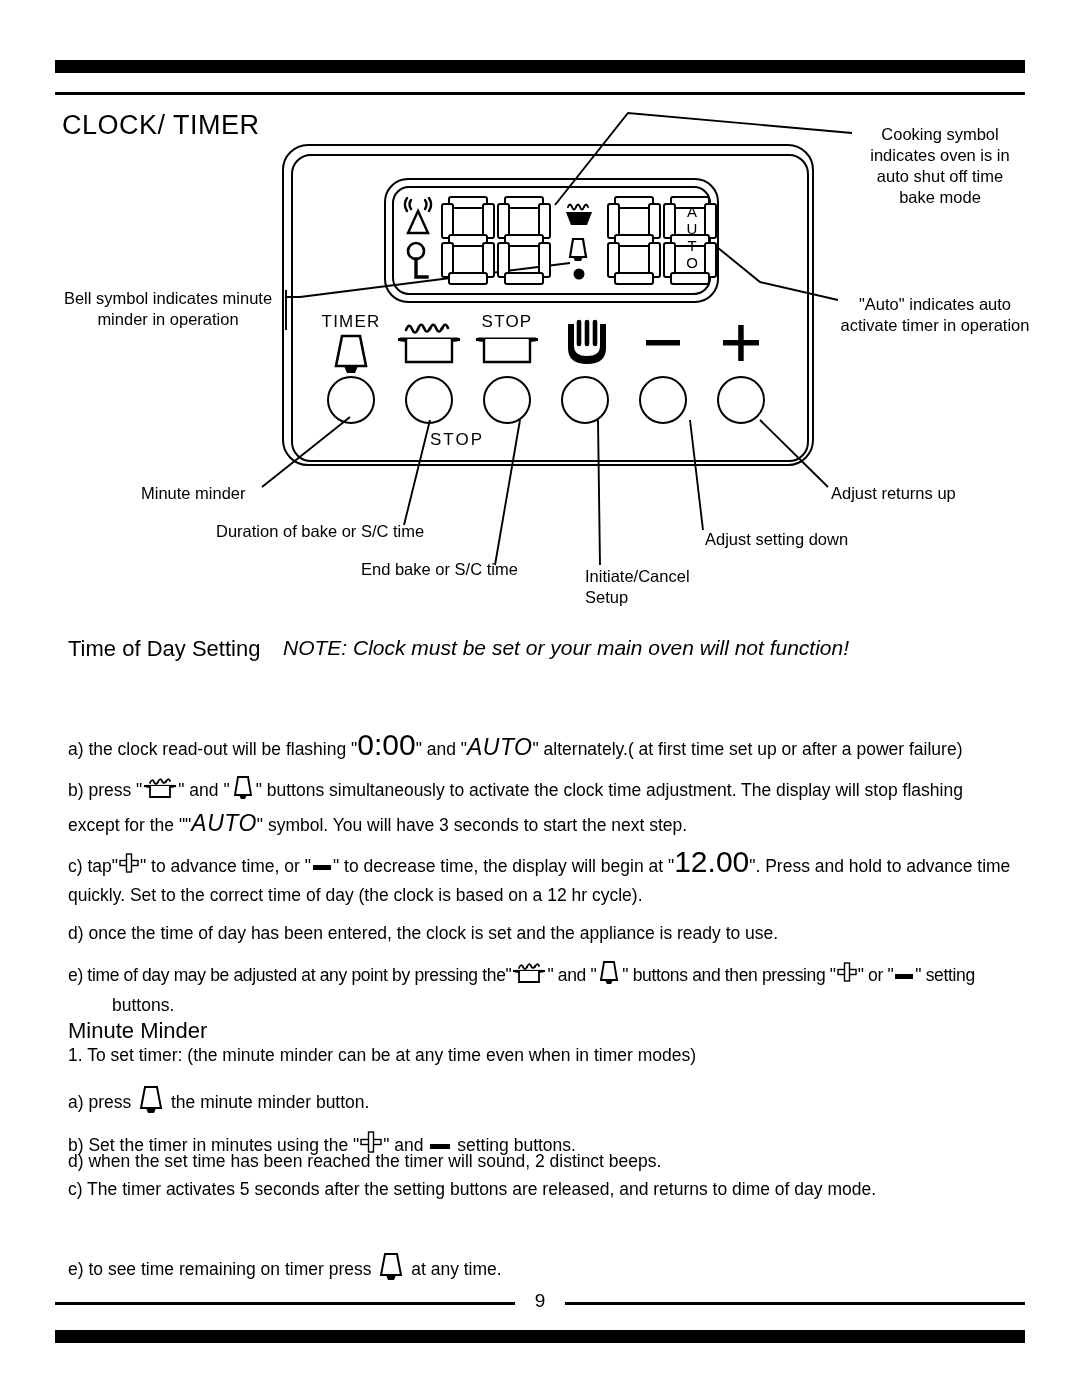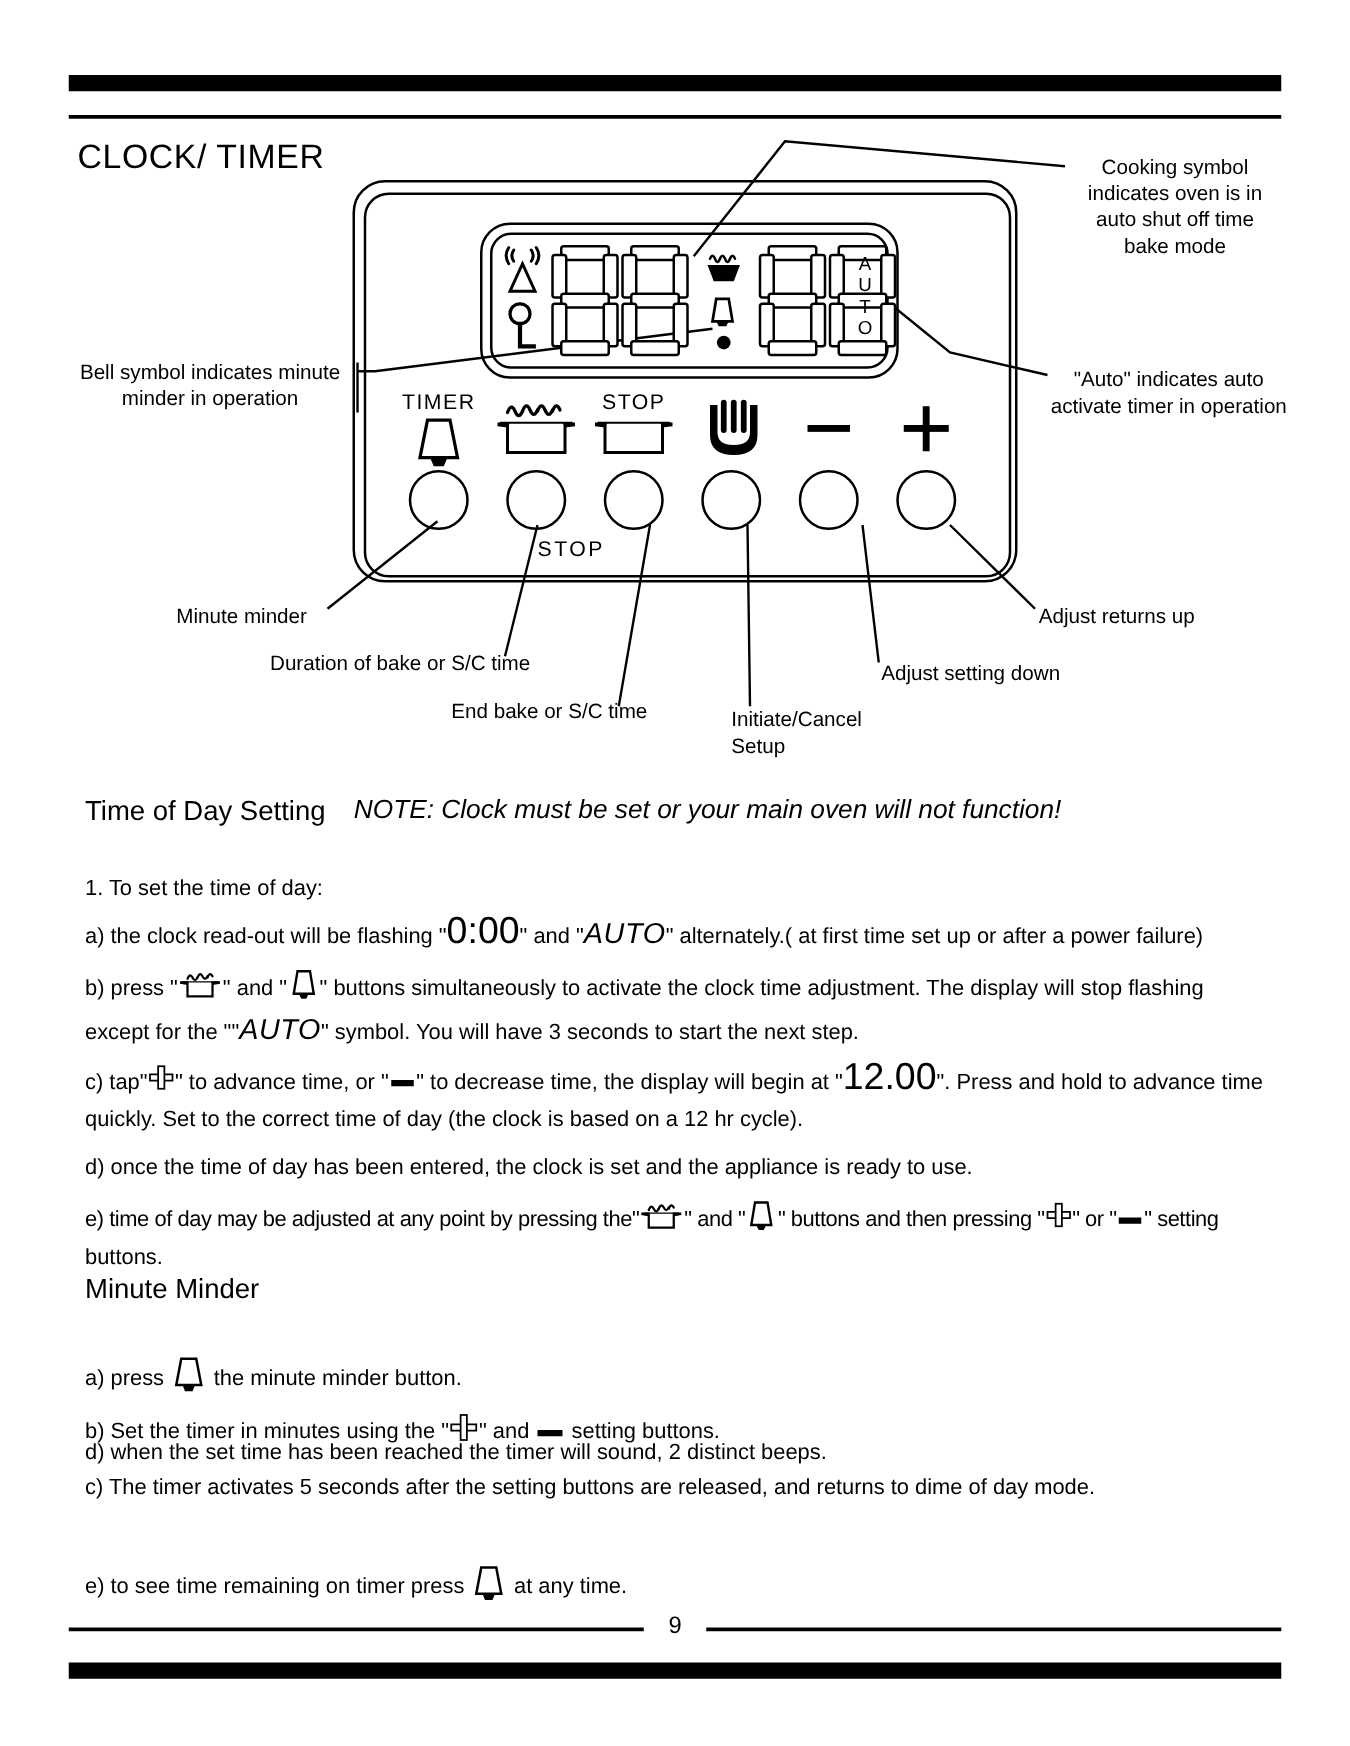--- a/index.html
+++ b/index.html
@@ -454,23 +454,20 @@
   <div class="callout" style="left:585px; top:566px;">Initiate/Cancel
 Setup</div>
 
   <div class="callout" style="left:705px; top:529px;">Adjust setting down</div>
 
   <div class="callout" style="left:831px; top:483px;">Adjust returns up</div>
 
   <div class="sec-head" style="left:68px; top:636px;">Time of Day Setting</div>
   <div class="sec-note" style="left:283px; top:636px;">NOTE: Clock must be set or your main oven will not function!</div>
 
-  <div class="para" style="top:697px;">
-    <span>1. To set the time of day:</span>
-  </div>
 
   <div class="para" style="top:731px;">
     <span>a) the clock read-out will be flashing "</span><span class="big">0:00</span><span>" and "</span><span class="auto-i">AUTO</span><span>" alternately.( at first time set up or after a power failure)</span>
   </div>
 
   <div class="para" style="top:773px;">
     <span>b) press "</span><span class="ic"><svg width="36" height="26" viewBox="0 0 36 26">
         <g stroke="#000" fill="none" stroke-width="1.8" stroke-linecap="round">
           <path d="M 8 9 q 2 -5 4 -1 q 2 4 4 0"></path>
             <path d="M 16 8 q 2 -5 4 -1 q 2 4 4 0"></path>
@@ -522,26 +519,29 @@
         <path d="M 8 4 L 18 4 L 21 22 L 5 22 Z" fill="#fff" stroke="#000" stroke-width="1.9"></path>
         <path d="M 9 22 L 17 22 L 15 26 L 11 26 Z" fill="#000"></path>
       </svg></span><span>" buttons and then pressing "</span><span class="ic"><svg width="22" height="22" viewBox="0 0 22 22">
         <rect x="2" y="8.5" width="18" height="5" fill="#fff" stroke="#000" stroke-width="1.4"></rect>
         <rect x="8.5" y="2" width="5" height="18" fill="#fff" stroke="#000" stroke-width="1.4"></rect>
       </svg></span><span>" or "</span><span class="ic"><svg width="22" height="12" viewBox="0 0 22 12">
         <rect x="2" y="4" width="18" height="5" fill="#000"></rect>
       </svg></span><span>" setting</span>
   </div>
 
-  <div class="para" style="top:992px;">
+  <div class="para" style="top:992px;margin-left:44px;">
     <span>buttons.</span>
   </div>
 
   <div class="minute-head" style="top:1018px;">Minute Minder</div>
 
+  <div class="para" style="top:1042px;">
+    <span>1. To set timer:  (the minute minder can be at any time even when in timer modes)</span>
+  </div>
 
   <div class="para" style="top:1130px;">
     <span>b) Set the timer in minutes using the "</span><span class="ic"><svg width="24" height="24" viewBox="0 0 24 24">
         <rect x="2" y="9.5" width="20" height="5" fill="#fff" stroke="#000" stroke-width="1.4"></rect>
         <rect x="9.5" y="2" width="5" height="20" fill="#fff" stroke="#000" stroke-width="1.4"></rect>
       </svg></span><span>" and</span>
     <span class="ic"><svg width="24" height="12" viewBox="0 0 24 12">
         <rect x="2" y="4" width="20" height="5" fill="#000"></rect>
       </svg></span>
     <span>setting buttons.</span>

